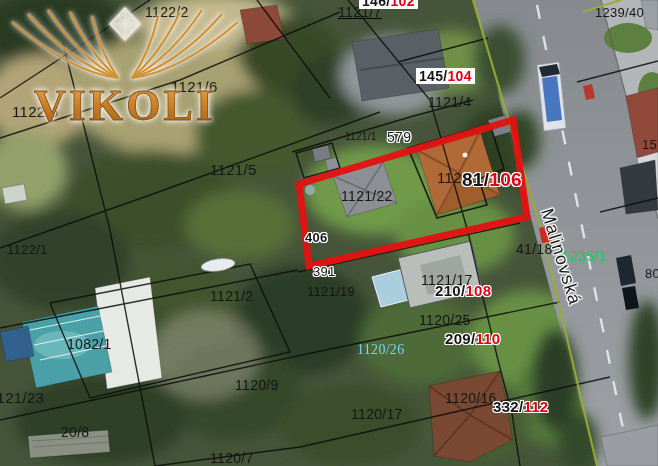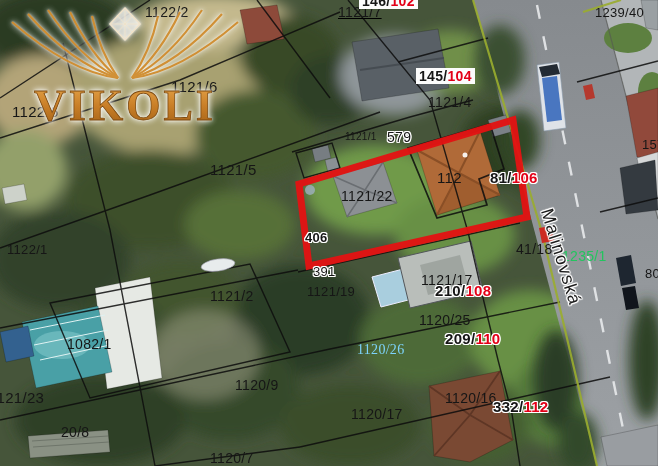--- a/index.html
+++ b/index.html
@@ -180,21 +180,21 @@
       <div class="lbl b bg" style="left: 360px; top: -6px; font-size: 14px;"><span style="color: rgb(22, 22, 22);">146/</span><span style="color: rgb(227, 0, 23);">102</span></div>
       <div class="lbl" style="left: 171px; top: 79px; font-size: 15px;"><span style="color: rgb(22, 22, 22);">1121/6</span></div>
       <div class="lbl b bg" style="left: 417px; top: 69px; font-size: 14px;"><span style="color: rgb(22, 22, 22);">145/</span><span style="color: rgb(227, 0, 23);">104</span></div>
       <div class="lbl" style="left: 428px; top: 95px; font-size: 14px;"><span style="color: rgb(22, 22, 22);">1121/4</span></div>
       <div class="lbl" style="left: 12px; top: 104px; font-size: 15px;"><span style="color: rgb(22, 22, 22);">1122/6</span></div>
       <div class="lbl" style="left: 210px; top: 162px; font-size: 15px;"><span style="color: rgb(22, 22, 22);">1121/5</span></div>
       <div class="lbl" style="left: 345px; top: 132px; font-size: 10px;"><span style="color: rgb(22, 22, 22);">1121/1</span></div>
       <div class="lbl halo" style="left: 387px; top: 130px; font-size: 14px;"><span style="color: rgb(22, 22, 22);">579</span></div>
       <div class="lbl" style="left: 341px; top: 189px; font-size: 14px;"><span style="color: rgb(22, 22, 22);">1121/22</span></div>
       <div class="lbl" style="left: 437px; top: 170px; font-size: 15px;"><span style="color: rgb(22, 22, 22);">112</span></div>
-      <div class="lbl b halo" style="left: 462px; top: 170px; font-size: 15px; margin-left: 28px;"><span style="color: rgb(22, 22, 22);">81/</span><span style="color: rgb(227, 0, 23);">106</span></div>
+      <div class="lbl b halo" style="left: 462px; top: 170px; font-size: 19px;"><span style="color: rgb(22, 22, 22);">81/</span><span style="color: rgb(227, 0, 23);">106</span></div>
       <div class="lbl" style="left: 595px; top: 6px; font-size: 13px;"><span style="color: rgb(22, 22, 22);">1239/40</span></div>
       <div class="lbl" style="left: 642px; top: 138px; font-size: 13px;"><span style="color: rgb(22, 22, 22);">157</span></div>
       <div class="lbl" style="left: 516px; top: 242px; font-size: 14px;"><span style="color: rgb(22, 22, 22);">41/18</span></div>
       <div class="lbl" style="left: 556px; top: 249px; font-size: 14px;"><span style="color: #22c55e; padding-left: 6px;">1235/1</span></div>
       <div class="lbl halo" style="left: 305px; top: 231px; font-size: 13px; font-weight: bold;"><span style="color: rgb(22, 22, 22);">406</span></div>
       <div class="lbl halo" style="left: 313px; top: 265px; font-size: 13px;"><span style="color: rgb(22, 22, 22);">391</span></div>
       <div class="lbl" style="left: 307px; top: 285px; font-size: 13px;"><span style="color: rgb(22, 22, 22);">1121/19</span></div>
       <div class="lbl" style="left: 210px; top: 289px; font-size: 14px;"><span style="color: rgb(22, 22, 22);">1121/2</span></div>
       <div class="lbl" style="left: 421px; top: 273px; font-size: 14px;"><span style="color: rgb(22, 22, 22);">1121/17</span></div>
       <div class="lbl b halo" style="left: 435px; top: 283px; font-size: 15px;"><span style="color: rgb(22, 22, 22);">210/</span><span style="color: rgb(227, 0, 23);">108</span></div>

